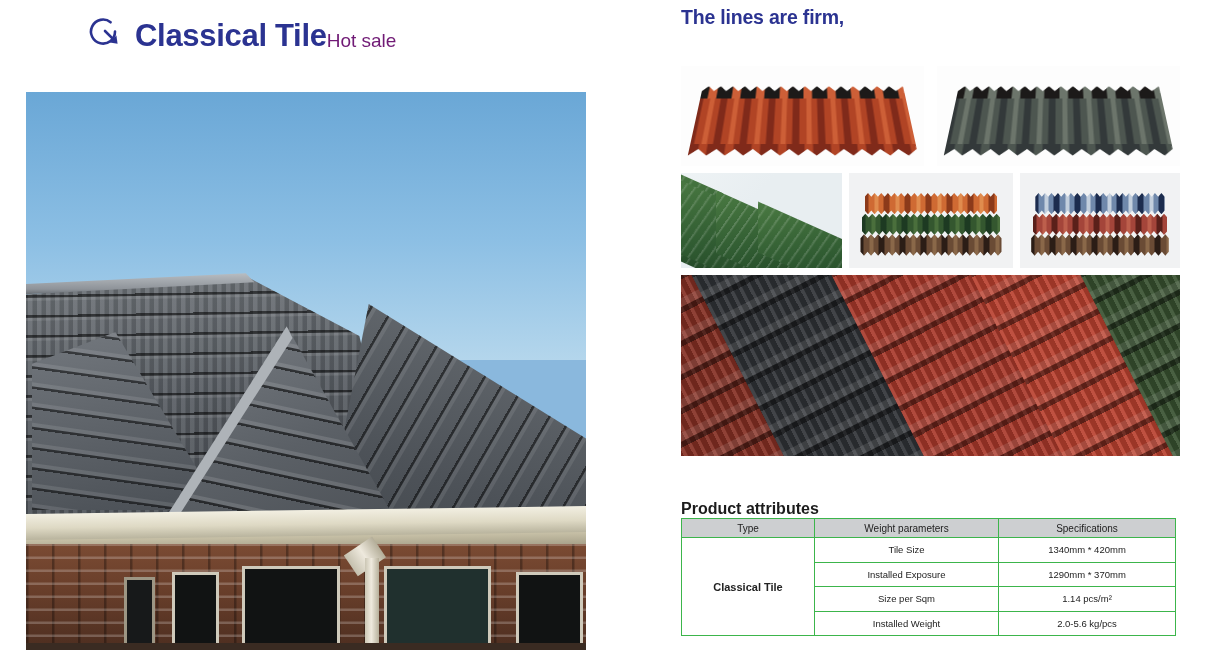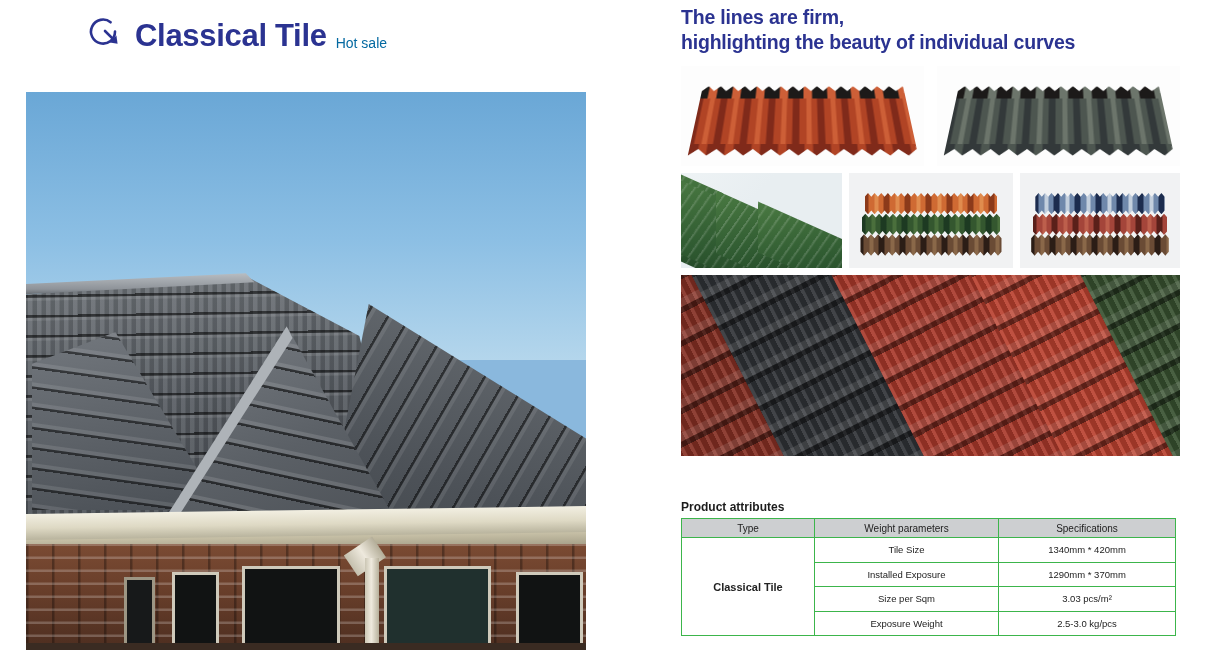--- a/index.html
+++ b/index.html
@@ -35,23 +35,22 @@
   }
   #product-title {
     font-size: 31px;
     font-weight: bold;
     color: #2b3391;
     letter-spacing: -0.3px;
     line-height: 1;
     white-space: nowrap;
   }
   #product-tagline {
-    font-size: 14px;
-    color: #0369a1;
-    margin-left: 9px;
+    font-size: 19px;
+    color: #701a75;
     line-height: 1;
     white-space: nowrap;
     padding-bottom: 1px;
   }
 
   
   #main-photo {
     position: absolute;
     left: 26px; top: 92px;
     width: 560px; height: 558px;
@@ -297,21 +296,21 @@
   }
   .d1 { left:-14%;  background:#842e22; }
   .d2 { left:14%;   background:#2f3236; }
   .d3 { left:42%;   background:#a8382a; }
   .d4 { left:70%;   background:#b9402e; }
   .d5 { left:92%;   background:#37502f; }
 
   
   #attributes-title {
     position: absolute; left: 681px; top: 500px;
-    font-size: 12px; font-weight: bold; color: #1c1c1c;
+    font-size: 16px; font-weight: bold; color: #1c1c1c;
     white-space: nowrap;
   }
   #attributes-table {
     position: absolute;
     left: 681px; top: 518px;
     width: 494px;
     border-collapse: collapse;
     table-layout: fixed;
   }
   #attributes-table th,
@@ -372,21 +371,20 @@
     <div class="downspout-elbow"></div>
     <div class="downspout"></div>
     <div class="ground"></div>
   </div>
 </div>
 
 <div id="right-column">
 
   <div id="section-heading">
     <div>The lines are firm,</div>
-    <div>highlighting the beauty of individual curves</div>
   </div>
 
   <div id="gallery">
 
     <div class="row-top">
       <div class="tile-card">
         <div class="sheet sheet-red"></div>
       </div>
       <div class="tile-card">
         <div class="sheet sheet-grey"></div>
@@ -458,20 +456,20 @@
       <td class="type-cell" rowspan="4">Classical Tile</td>
       <td>Tile Size</td>
       <td>1340mm * 420mm</td>
     </tr>
     <tr>
       <td>Installed Exposure</td>
       <td>1290mm * 370mm</td>
     </tr>
     <tr>
       <td>Size per Sqm</td>
-      <td>3.03 pcs/m²</td>
+      <td>1.14 pcs/m²</td>
     </tr>
     <tr>
-      <td>Exposure Weight</td>
-      <td>2.5-3.0 kg/pcs</td>
+      <td>Installed Weight</td>
+      <td>2.0-5.6 kg/pcs</td>
     </tr>
   </tbody>
 </table>
 
 </body></html>

